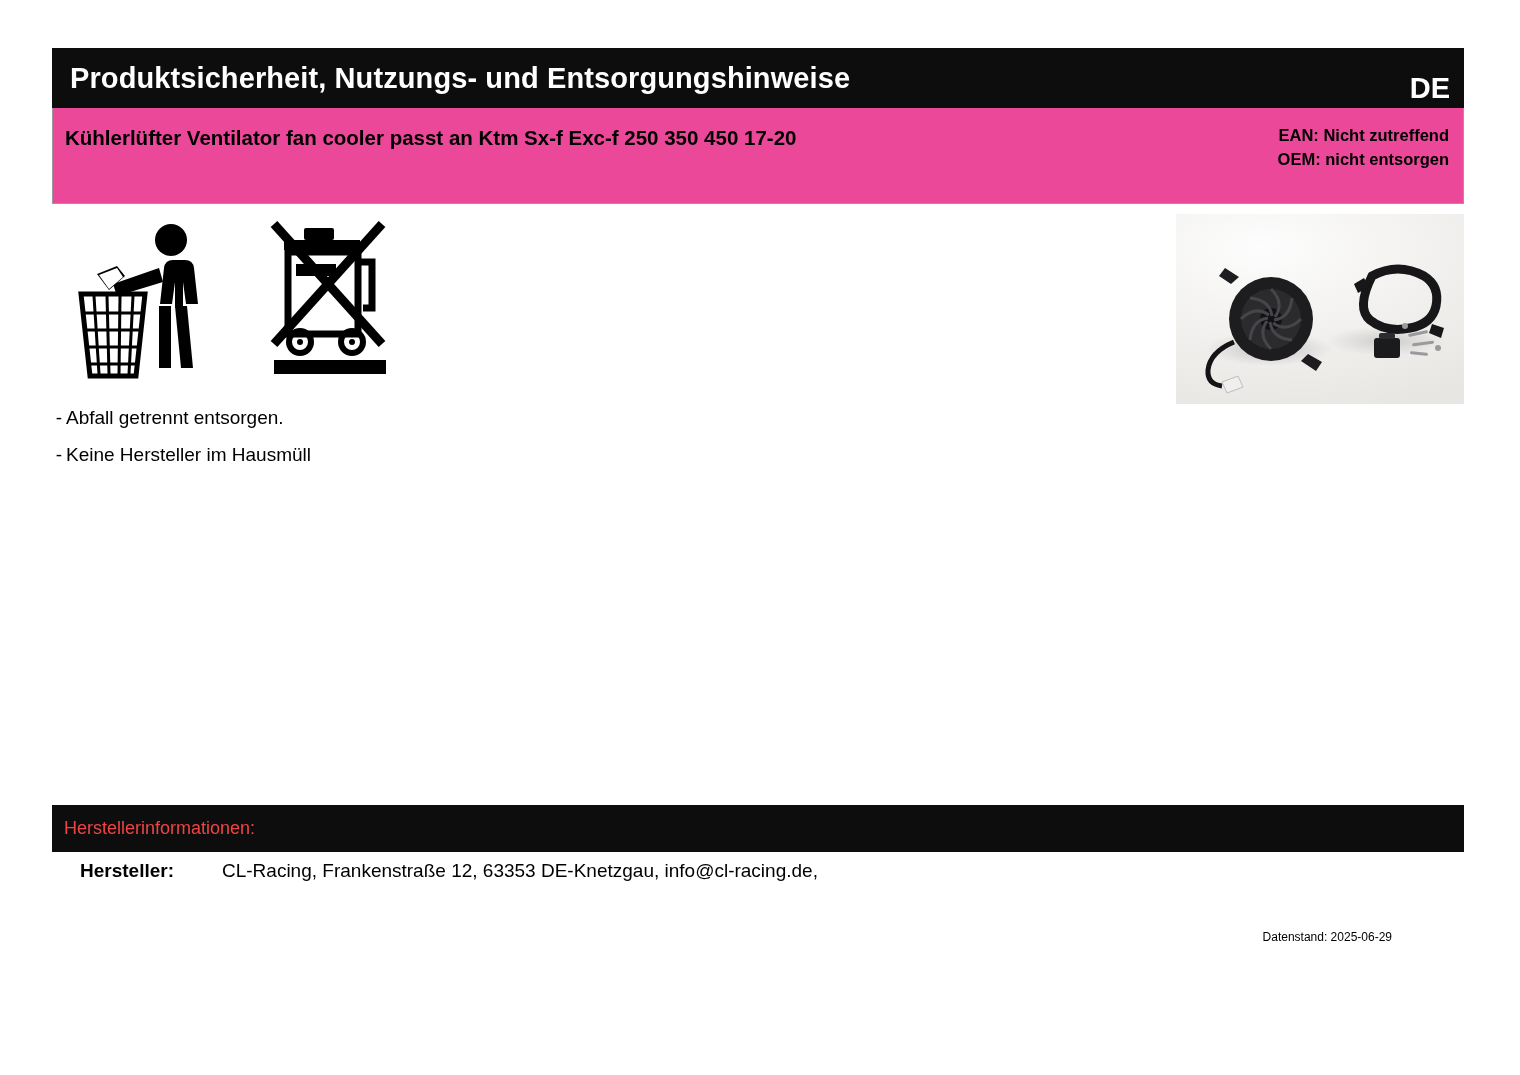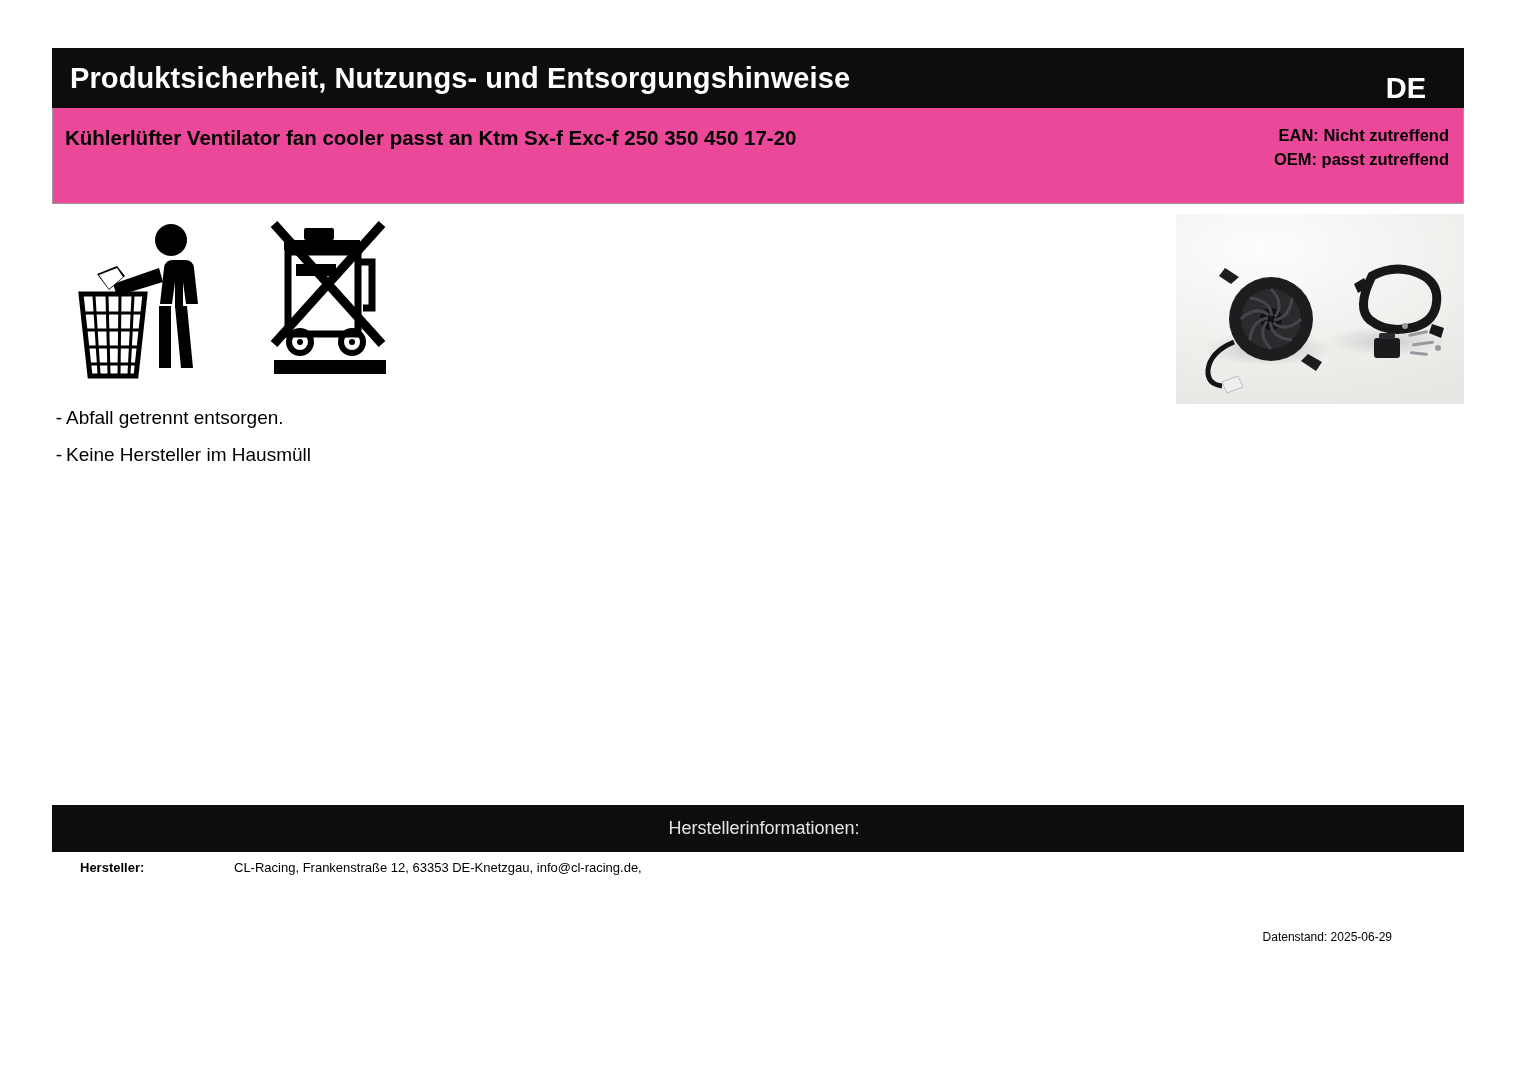--- a/index.html
+++ b/index.html
@@ -29,21 +29,21 @@
     left: 52px;
     top: 48px;
     width: 1412px;
     height: 60px;
     background: #0d0d0d;
     color: #ffffff;
     display: flex;
     align-items: center;
     justify-content: space-between;
     box-sizing: border-box;
-    padding: 0 34px 0 18px;
+    padding: 0 10px 0 18px;
   }
   .header-title {
     font-size: 29px;
     font-weight: bold;
     letter-spacing: 0.1px;
     white-space: nowrap;
   }
   .header-lang {
     font-size: 29px;
     font-weight: bold;
@@ -147,38 +147,36 @@
   .bullet-text { font-size: 19px; }
 
   
   .manu-bar {
     position: absolute;
     left: 52px;
     top: 805px;
     width: 1412px;
     height: 47px;
     background: #0d0d0d;
-    color: #e5e5e5;
+    color: #ef4444;
     display: flex;
     align-items: center;
-    justify-content: center;
   }
   .manu-bar-label {
     font-size: 18px;
     padding-left: 12px;
     font-weight: normal;
   }
   .manu-row {
     position: absolute;
     left: 52px;
     top: 860px;
     width: 1412px;
     display: flex;
-    font-size: 13px;
-    gap: 12px;
+    font-size: 19px;
   }
   .manu-key {
     width: 170px;
     padding-left: 28px;
     box-sizing: border-box;
     font-weight: bold;
   }
   .manu-val {
     font-weight: normal;
   }
@@ -197,21 +195,21 @@
 
   <div class="header-bar">
     <div class="header-title">Produktsicherheit, Nutzungs- und Entsorgungshinweise</div>
     <div class="header-lang">DE</div>
   </div>
 
   <div class="subtitle-bar">
     <div class="subtitle-left">Kühlerlüfter Ventilator fan cooler passt an Ktm Sx-f Exc-f 250 350 450 17-20</div>
     <div class="subtitle-right">
       <div>EAN: Nicht zutreffend</div>
-      <div>OEM: passt zutreffend</div>
+      <div>OEM: nicht entsorgen</div>
     </div>
   </div>
 
   <div class="pictograms">
 
     <div class="picto picto-bin">
       <svg width="140" height="165" viewBox="0 0 140 165" xmlns="http://www.w3.org/2000/svg">
         <g fill="#000000">
 
           <circle cx="96" cy="22" r="16"></circle>

